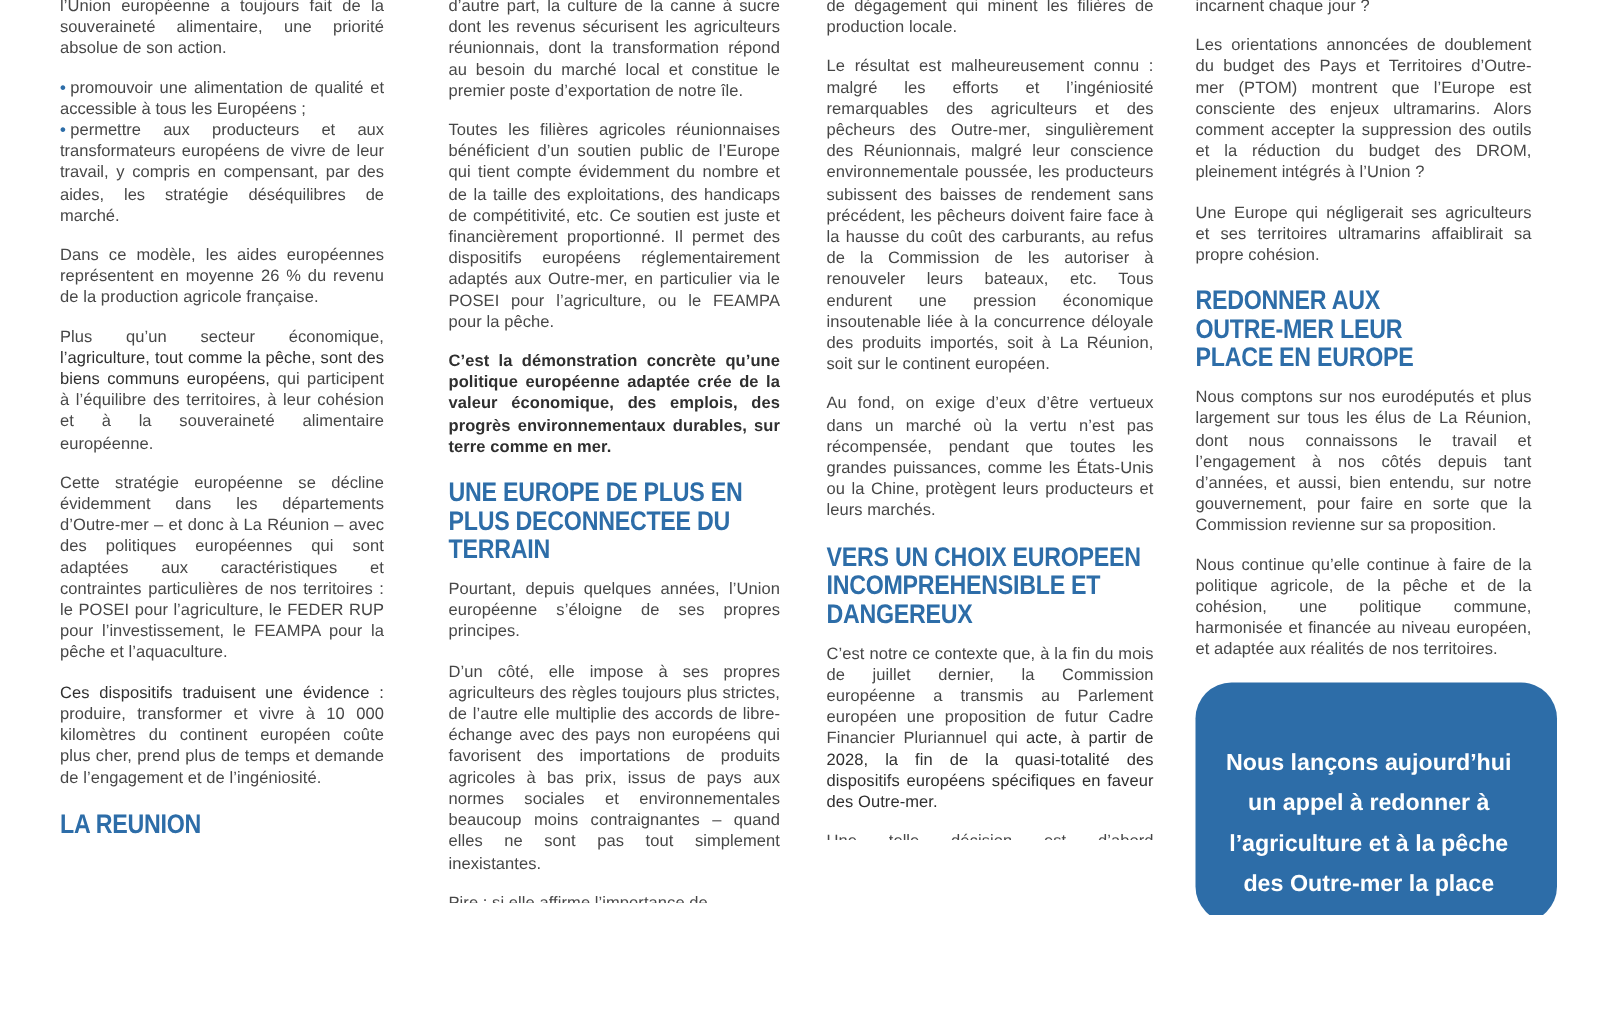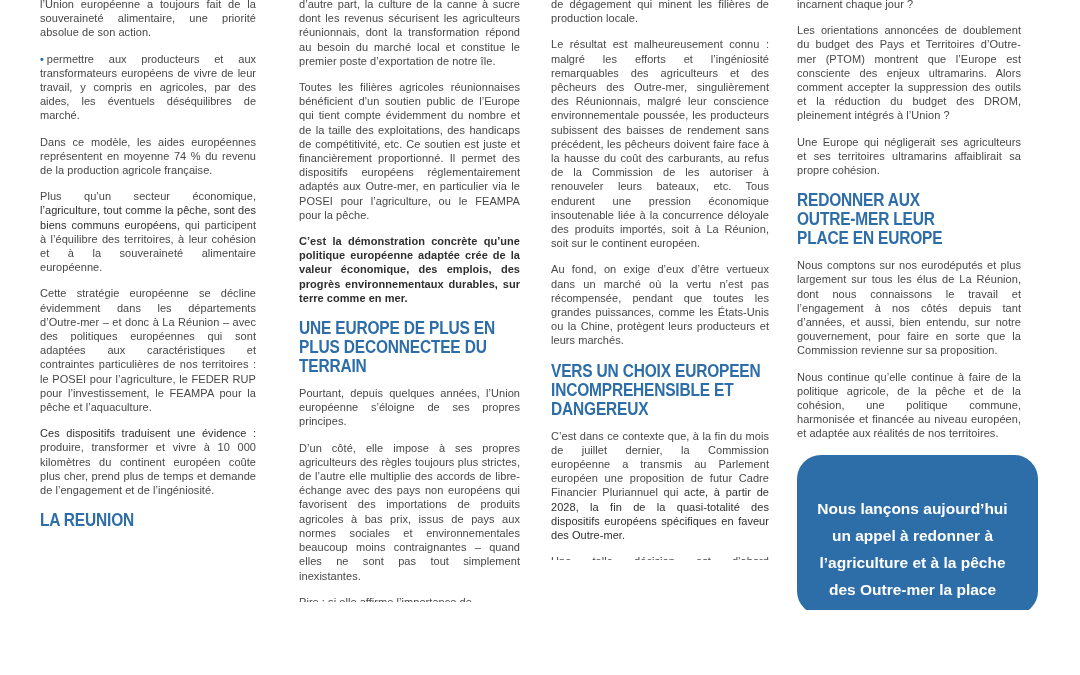--- a/index.html
+++ b/index.html
@@ -48,23 +48,24 @@
     text-align:center; white-space:pre-line;
   }
 </style>
 </head>
 <body>
 
 <div class="page">
   <div class="col col-1">
       <div class="para" lang="fr">l’Union européenne a toujours fait de la souveraineté alimentaire, une priorité absolue de son action.</div>
       <div class="bullets">
-        <div class="bullet-item" lang="fr"><span class="dot">•</span><span>permettre aux producteurs et aux transformateurs européens de vivre de leur travail, y compris en agricoles, par des aides, les éventuels déséquilibres de marché.</span></div>
+        <div class="bullet-item" lang="fr"><span class="dot">•</span><span>promouvoir une alimentation de qualité et accessible à tous les Européens ;</span></div>
+        <div class="bullet-item" lang="fr"><span class="dot">•</span><span>permettre aux producteurs et aux transformateurs européens de vivre de leur travail, y compris en compensant, par des aides, les stratégie déséquilibres de marché.</span></div>
       </div>
-      <div class="para" lang="fr">Dans ce modèle, les aides européennes représentent en moyenne 74 % du revenu de la production agricole française.</div>
+      <div class="para" lang="fr">Dans ce modèle, les aides européennes représentent en moyenne 26 % du revenu de la production agricole française.</div>
       <div class="para" lang="fr"><span>Plus qu’un secteur économique, </span><span class="b">l’agriculture, tout comme la pêche, sont des biens communs européens,</span><span> qui participent à l’équilibre des territoires, à leur cohésion et à la souveraineté alimentaire européenne.</span></div>
       <div class="para" lang="fr">Cette stratégie européenne se décline évidemment dans les départements d’Outre-mer – et donc à La Réunion – avec des politiques européennes qui sont adaptées aux caractéristiques et contraintes particulières de nos territoires : le POSEI pour l’agriculture, le FEDER RUP pour l’investissement, le FEAMPA pour la pêche et l’aquaculture.</div>
       <div class="para" lang="fr"><span class="b">Ces dispositifs traduisent une évidence : </span><span>produire, transformer et vivre à 10 000 kilomètres du continent européen coûte plus cher, prend plus de temps et demande de l’engagement et de l’ingéniosité.</span></div>
       <div class="h2">LA REUNION</div>
     </div>
   <div class="col col-2">
       <div class="para" lang="fr">d’autre part, la culture de la canne à sucre dont les revenus sécurisent les agriculteurs réunionnais, dont la transformation répond au besoin du marché local et constitue le premier poste d’exportation de notre île.</div>
       <div class="para" lang="fr">Toutes les filières agricoles réunionnaises bénéficient d’un soutien public de l’Europe qui tient compte évidemment du nombre et de la taille des exploitations, des handicaps de compétitivité, etc. Ce soutien est juste et financièrement proportionné. Il permet des dispositifs européens réglementairement adaptés aux Outre-mer, en particulier via le POSEI pour l’agriculture, ou le FEAMPA pour la pêche.</div>
       <div class="para allbold" lang="fr">C’est la démonstration concrète qu’une politique européenne adaptée crée de la valeur économique, des emplois, des progrès environnementaux durables, sur terre comme en mer.</div>
       <div class="h2">UNE EUROPE DE PLUS EN
@@ -76,21 +77,21 @@
         <div class="para" lang="fr">Pire : si elle affirme l’importance de</div>
       </div>
     </div>
   <div class="col col-3">
       <div class="para" lang="fr">de dégagement qui minent les filières de production locale.</div>
       <div class="para" lang="fr">Le résultat est malheureusement connu : malgré les efforts et l’ingéniosité remarquables des agriculteurs et des pêcheurs des Outre-mer, singulièrement des Réunionnais, malgré leur conscience environnementale poussée, les producteurs subissent des baisses de rendement sans précédent, les pêcheurs doivent faire face à la hausse du coût des carburants, au refus de la Commission de les autoriser à renouveler leurs bateaux, etc. Tous endurent une pression économique insoutenable liée à la concurrence déloyale des produits importés, soit à La Réunion, soit sur le continent européen.</div>
       <div class="para" lang="fr">Au fond, on exige d’eux d’être vertueux dans un marché où la vertu n’est pas récompensée, pendant que toutes les grandes puissances, comme les États-Unis ou la Chine, protègent leurs producteurs et leurs marchés.</div>
       <div class="h2">VERS UN CHOIX EUROPEEN
 INCOMPREHENSIBLE ET
 DANGEREUX</div>
-      <div class="para" lang="fr"><span>C’est dans ce contexte que, à la fin du mois de juillet dernier, la Commission européenne a transmis au Parlement européen une proposition de futur Cadre Financier Pluriannuel qui </span><span class="b">acte, à partir de 2028, la fin de la quasi-totalité des dispositifs européens spécifiques en faveur des Outre-mer.</span></div>
+      <div class="para" lang="fr"><span>C’est notre ce contexte que, à la fin du mois de juillet dernier, la Commission européenne a transmis au Parlement européen une proposition de futur Cadre Financier Pluriannuel qui </span><span class="b">acte, à partir de 2028, la fin de la quasi-totalité des dispositifs européens spécifiques en faveur des Outre-mer.</span></div>
       <div class="clip" style="height: 6px;">
         <div class="para" lang="fr">Une telle décision est d’abord incompréhensible</div>
       </div>
     </div>
   <div class="col col-4">
       <div class="para" lang="fr">incarnent chaque jour ?</div>
       <div class="para" lang="fr">Les orientations annoncées de doublement du budget des Pays et Territoires d’Outre-mer (PTOM) montrent que l’Europe est consciente des enjeux ultramarins. Alors comment accepter la suppression des outils et la réduction du budget des DROM, pleinement intégrés à l’Union ?</div>
       <div class="para" lang="fr">Une Europe qui négligerait ses agriculteurs et ses territoires ultramarins affaiblirait sa propre cohésion.</div>
       <div class="h2">REDONNER AUX
 OUTRE-MER LEUR

